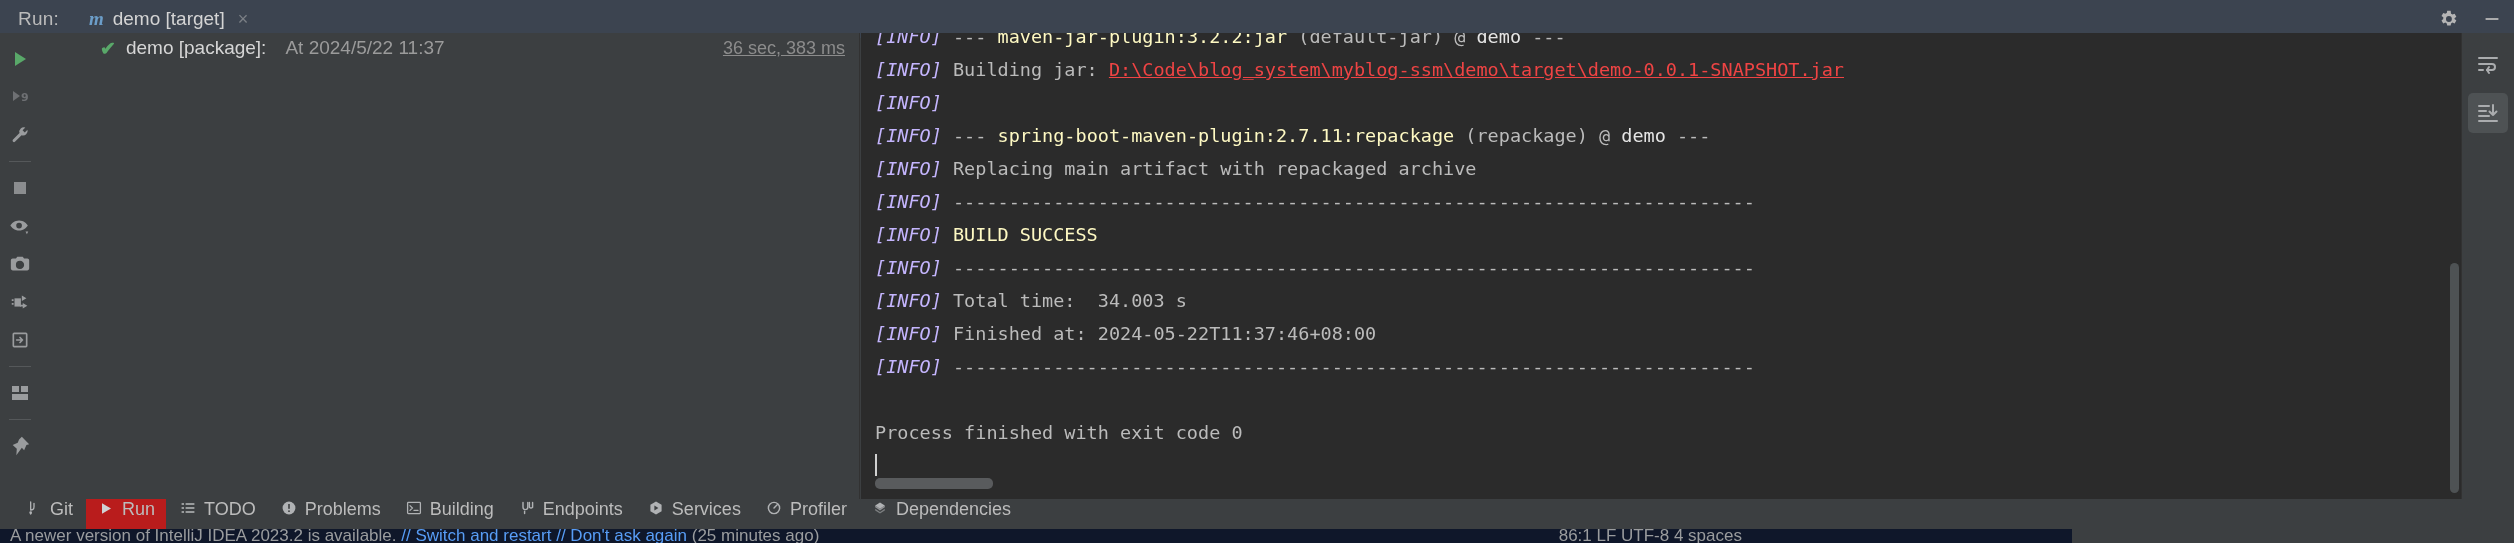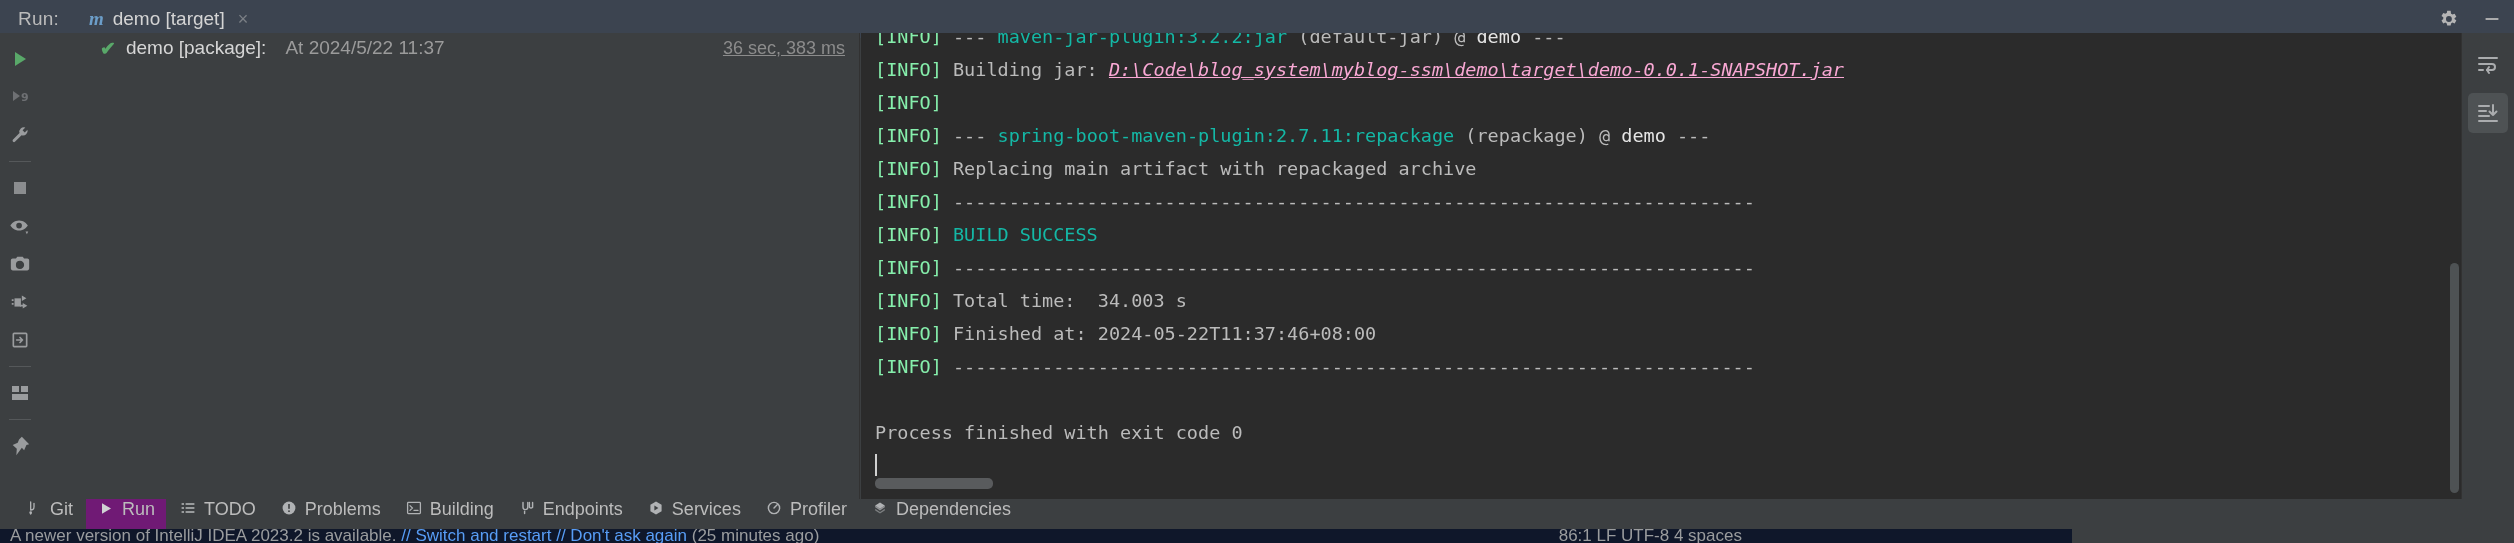--- a/index.html
+++ b/index.html
@@ -155,28 +155,27 @@
   .console-inner {
     position: absolute;
     left: 0; top: -13px;
     padding: 0 0 0 14px;
     font-family: "DejaVu Sans Mono", monospace;
     font-size: 18.5px;
     line-height: 33px;
     white-space: pre;
   }
   .ln { color: #bbbbbb; height: 33px; }
-  .c-info { color: #86efac; }
-  .c-green { color: #14b8a6; }
+  .c-info { color: #c4b5fd; font-style: italic; }
+  .c-green { color: #fef9c3; }
   .c-cyan { color: #e5e5e5; }
   .c-white { color: #bbbbbb; }
   .c-link {
-    color: #f9a8d4;
+    color: #ef4444;
     text-decoration: underline;
-    font-style: italic;
   }
   .c-dashes { color: #bbbbbb; }
   .caret {
     display: inline-block;
     width: 2px;
     height: 22px;
     background: #d0d0d0;
     vertical-align: -4px;
   }
   .hscroll {
@@ -237,21 +236,21 @@
   .tw-btn {
     display: flex;
     align-items: flex-start;
     gap: 7px;
     height: 30px;
     padding: 0 11px;
     color: #bcbcbc;
     font-size: 18px;
     white-space: nowrap;
   }
-  .tw-btn.active { background: #701a75; }
+  .tw-btn.active { background: #b91c1c; }
   .tw-icon {
     display: inline-flex;
     align-items: center;
     justify-content: center;
     width: 18px; height: 18px;
     color: #b0b2b4;
   }
   .tw-icon.run-ico { color: #d0d2d4; }
 
   

